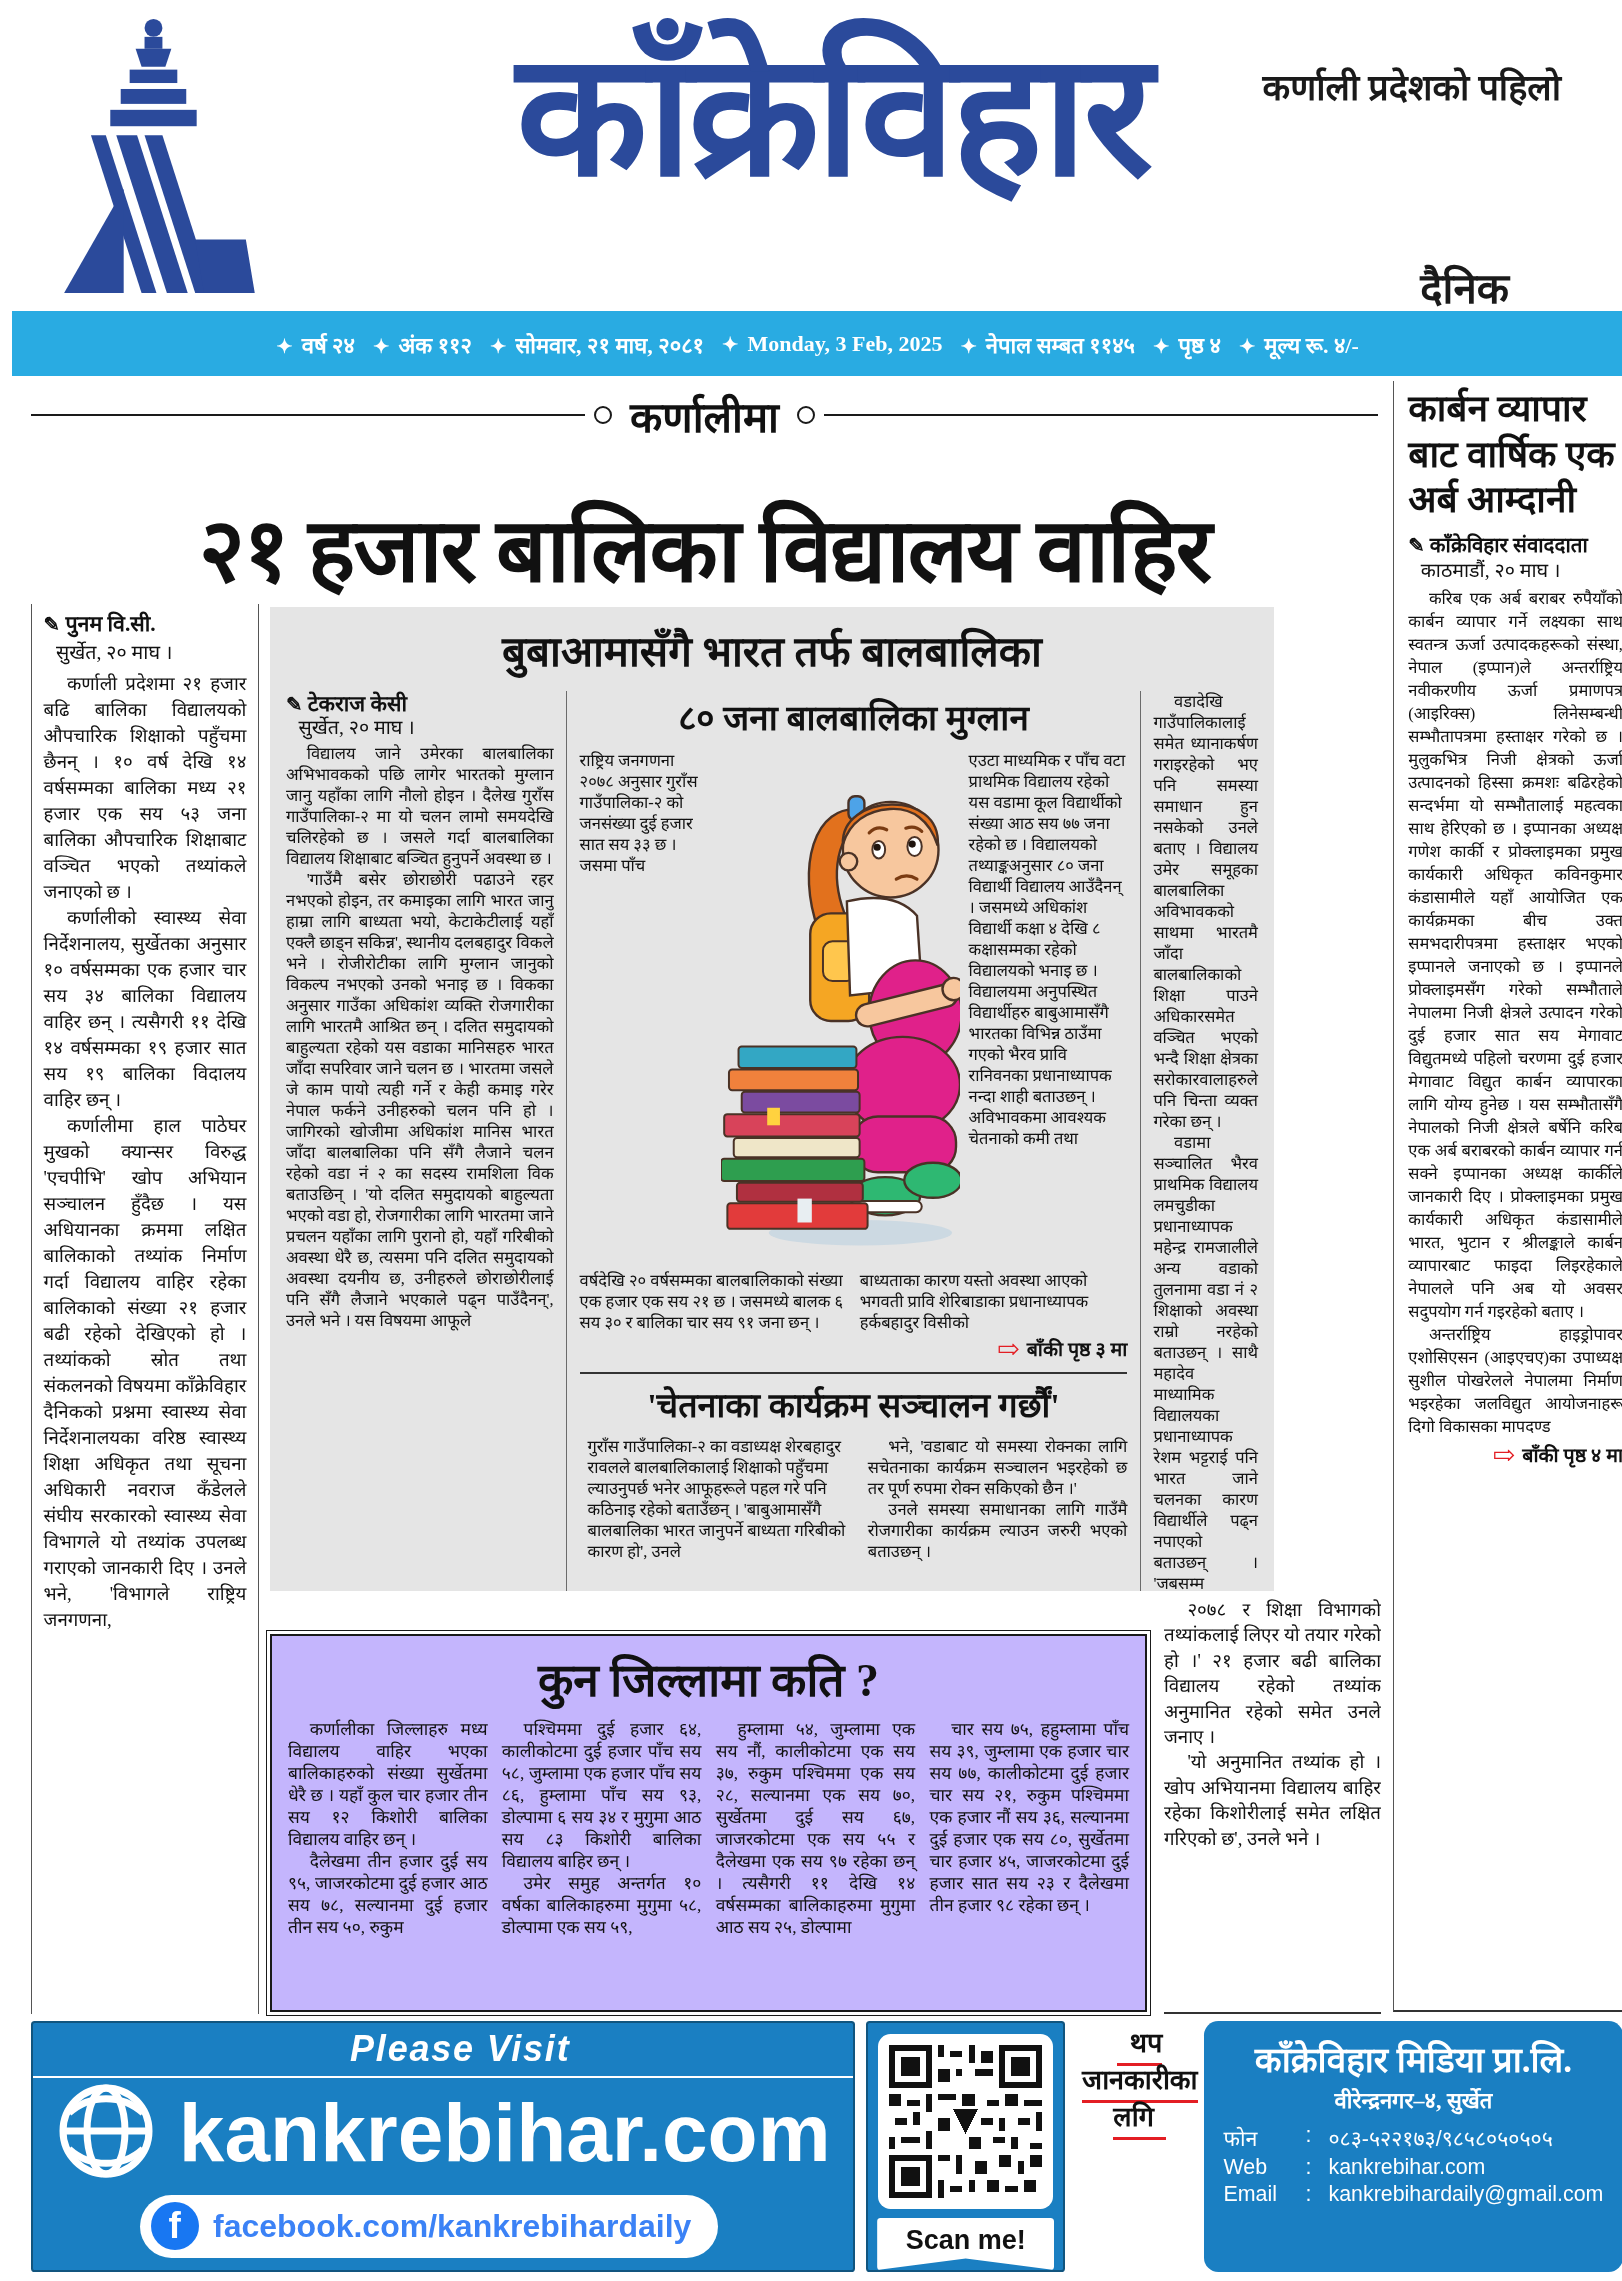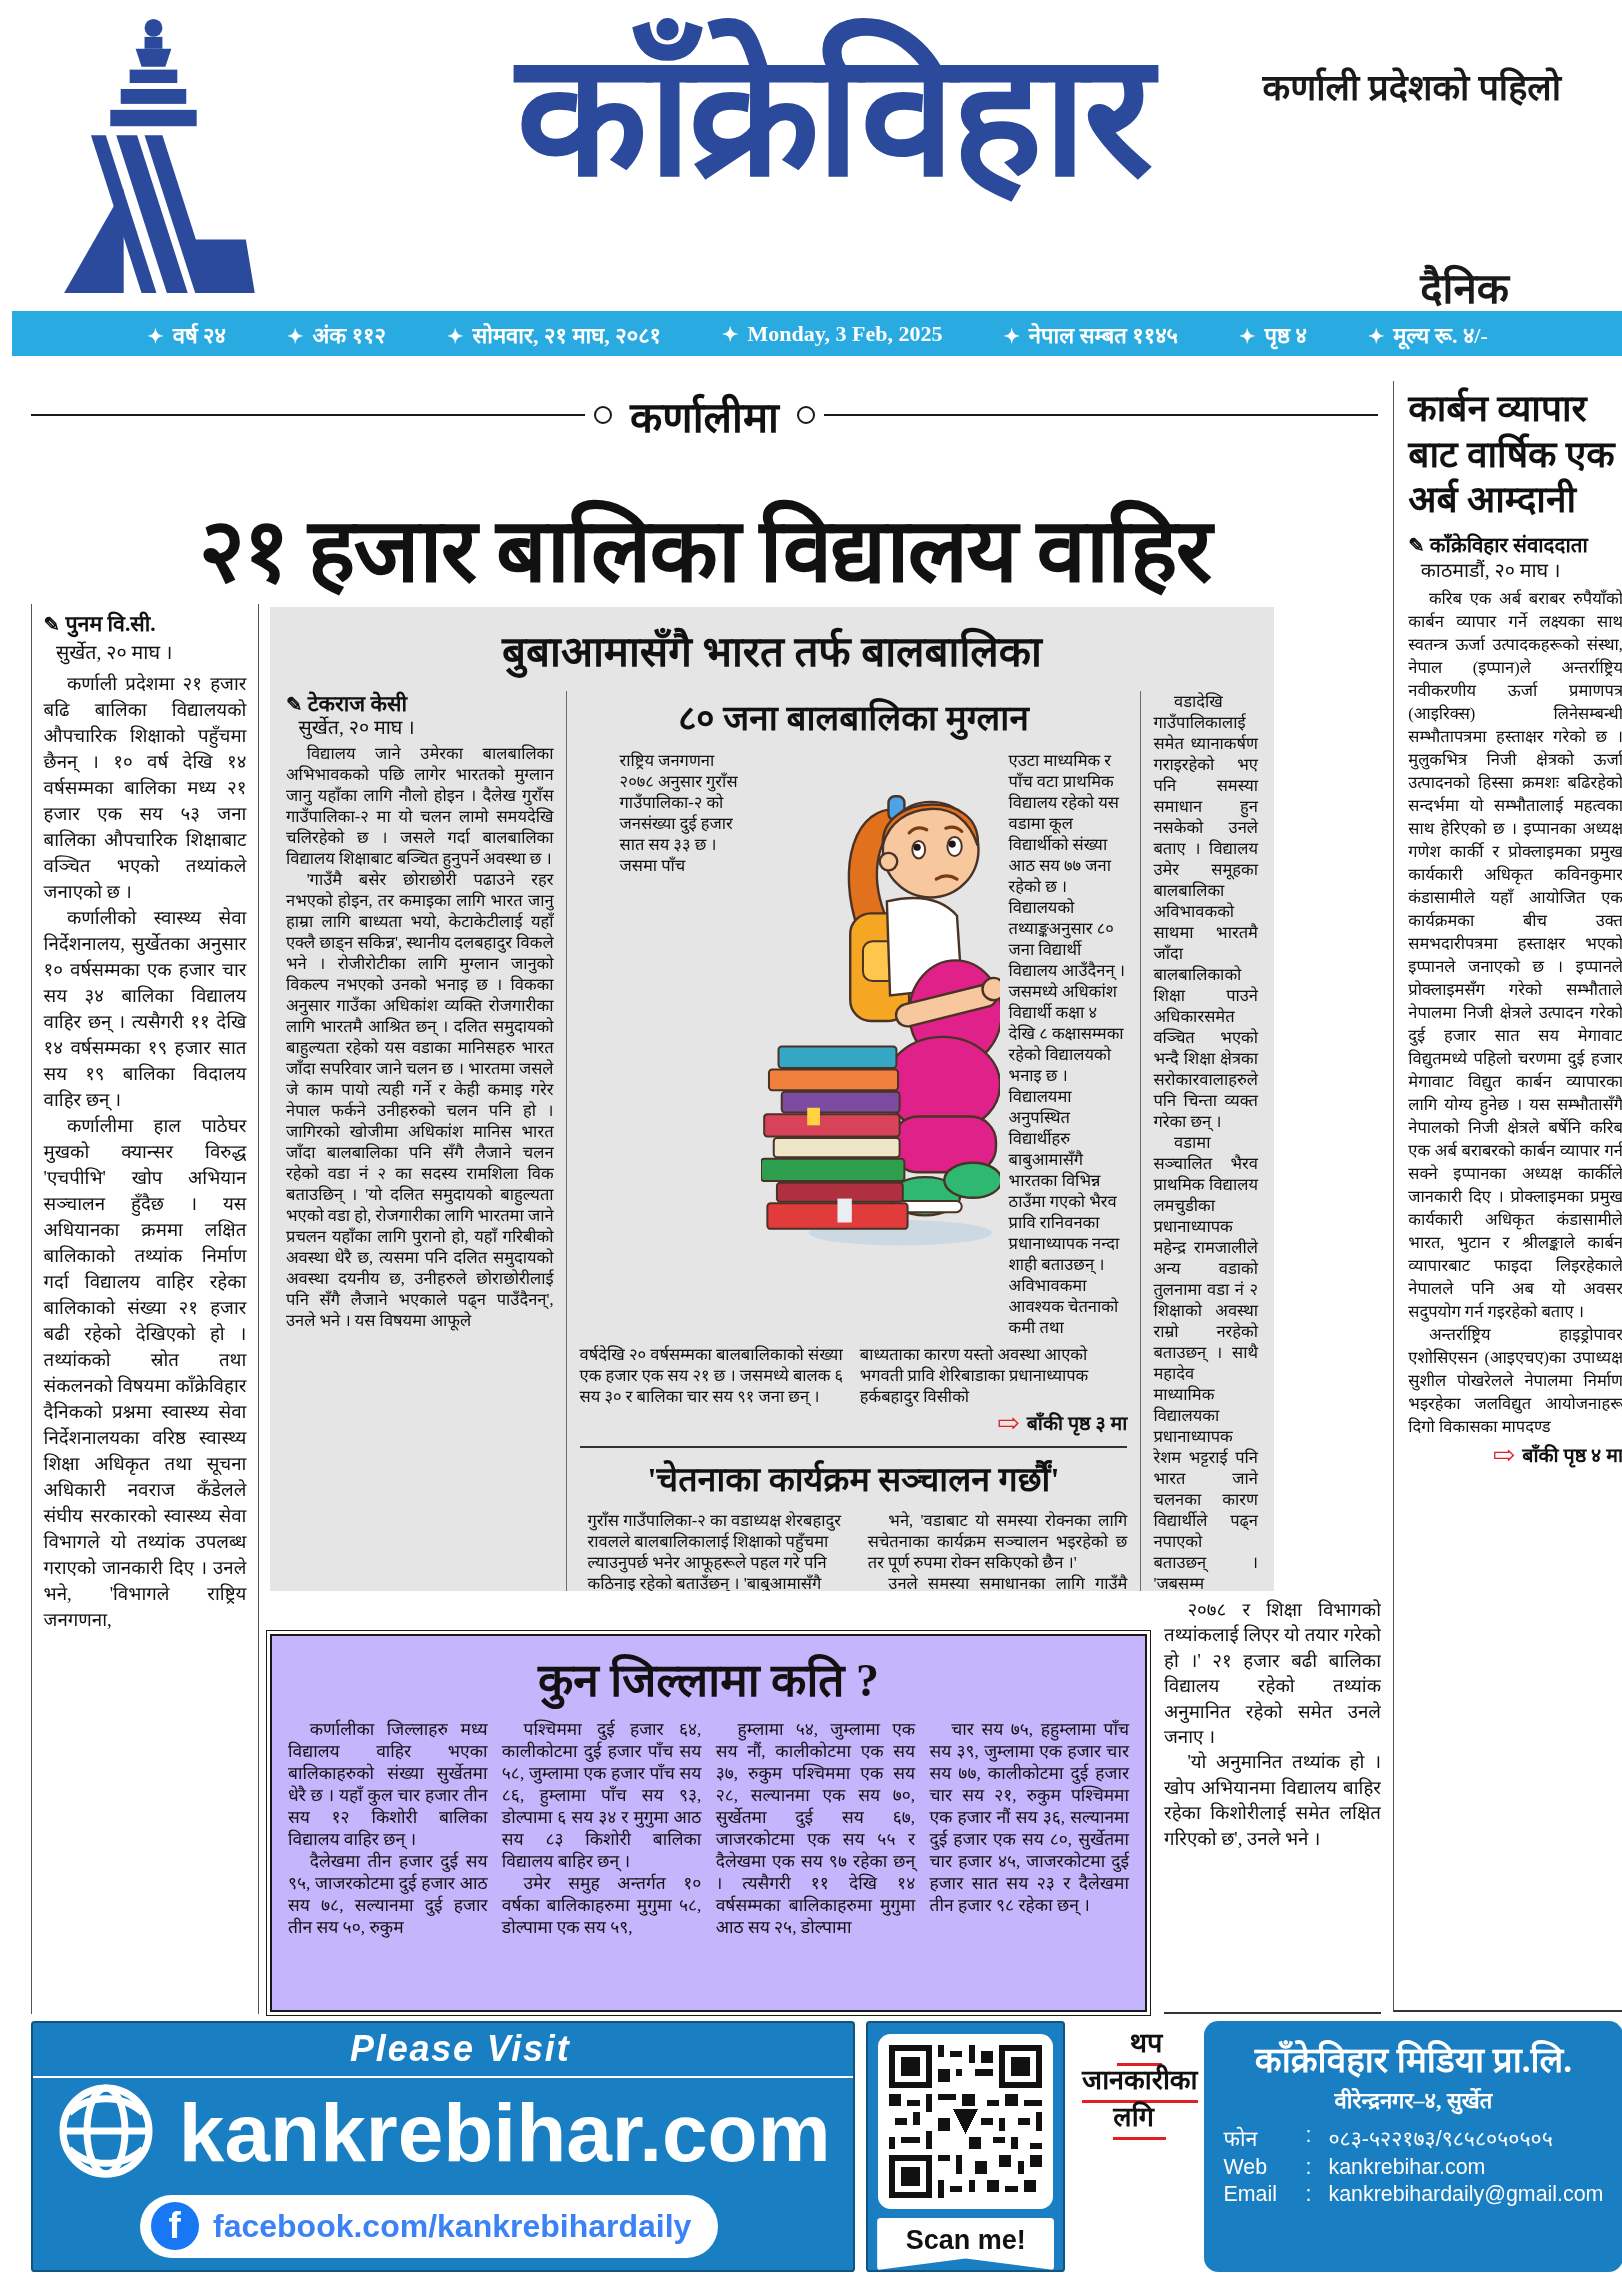--- a/index.html
+++ b/index.html
@@ -6,22 +6,22 @@
   .page{position:relative;width:1623px;height:2281px;background:#ffffff;overflow:hidden;
         font-family:"Liberation Serif","DejaVu Serif",serif;color:#111;}
   
   .masthead{position:absolute;top:0;left:0;right:0;height:310px;background:#fff;}
   .logo{position:absolute;left:46px;top:16px;width:209px;height:283px;}
   .paper-title{position:absolute;left:227px;top:-16px;width:1212px;text-align:center;
         font-size:171px;font-weight:bold;color:#2b4a9b;line-height:1.55;letter-spacing:-3.6px;white-space:nowrap;}
   .tagline{position:absolute;right:62px;top:62px;font-size:36px;font-weight:bold;color:#1a1a1a;}
   .daily{position:absolute;right:114px;top:258px;font-size:42px;font-weight:bold;color:#1a1a1a;}
   
-  .datebar{position:absolute;top:311px;left:12px;right:0;height:45px;background:#29abe2;color:#fff;
-        display:flex;align-items:center;justify-content:center;gap:61px;font-size:22px;font-weight:bold;white-space:nowrap;}
+  .datebar{position:absolute;top:311px;left:12px;right:0;height:65px;background:#29abe2;color:#fff;
+        display:flex;align-items:center;justify-content:center;gap:18px;font-size:22px;font-weight:bold;white-space:nowrap;}
   .date-item::before{content:"✦";margin-right:9px;font-size:19.6px;}
   
   .main{position:absolute;top:374px;left:31px;width:1592px;height:1640px;}
   .kicker{position:absolute;top:12.5px;left:0;width:1347px;display:flex;align-items:center;gap:9px;}
   .kline{flex:1;height:2.7px;background:#1a1a1a;}
   .kdot{width:14.3px;height:14.3px;border:2.7px solid #1a1a1a;border-radius:50%;}
   .kicker-text{font-size:42px;font-weight:bold;padding:0 9px;}
   .lead-headline{position:absolute;top:55px;left:0;width:1347px;text-align:center;
         font-size:89px;font-weight:bold;letter-spacing:-1.8px;line-height:1.1;}
   .para{margin:0;text-indent:1.25em;text-align:justify;}
@@ -34,21 +34,21 @@
         font-size:18.7px;line-height:26px;overflow:hidden;}
   
   .bluebox{position:absolute;top:233px;left:239px;width:1004px;height:984px;background:#e5e5e5;
         box-sizing:border-box;padding:12.5px 16px;overflow:hidden;}
   .bb-head{text-align:center;font-size:42px;font-weight:bold;margin:1.8px 0 12.5px;}
   .bb-cols{display:flex;gap:12.5px;}
   .bb-c1{width:287px;border-right:1.3px solid #6b6b6b;padding-right:12.5px;box-sizing:border-box;
         font-size:16.5px;line-height:21px;}
   .bb-mid{width:560px;}
   .bb-subhead{text-align:center;font-size:35px;font-weight:bold;margin:1.8px 0 10.7px;}
-  .bb-row{display:flex;gap:9px;margin-left:40px;}
+  .bb-row{display:flex;gap:9px;}
   .bb-c2{width:132px;font-size:16.5px;line-height:21px;}
   .bb-illus{width:239px;}
   .bb-c3{flex:1;font-size:16.5px;line-height:21px;}
   .bb-row2{display:flex;gap:12.5px;margin-top:5.3px;font-size:16.5px;line-height:21px;}
   .bb-row2 > div{width:50%;}
   .substory{border-top:2.2px solid #333;margin-top:9px;padding-top:5.3px;}
   .ss-head{text-align:center;font-size:34px;font-weight:bold;margin:1.8px 0 9px;}
   .ss-cols{display:flex;gap:12.5px;font-size:16.5px;line-height:21px;}
   .ss-cols > div{width:50%;margin-left:8px;}
   .bb-c4{flex:1;border-left:1.3px solid #6b6b6b;padding-left:12.5px;box-sizing:border-box;

